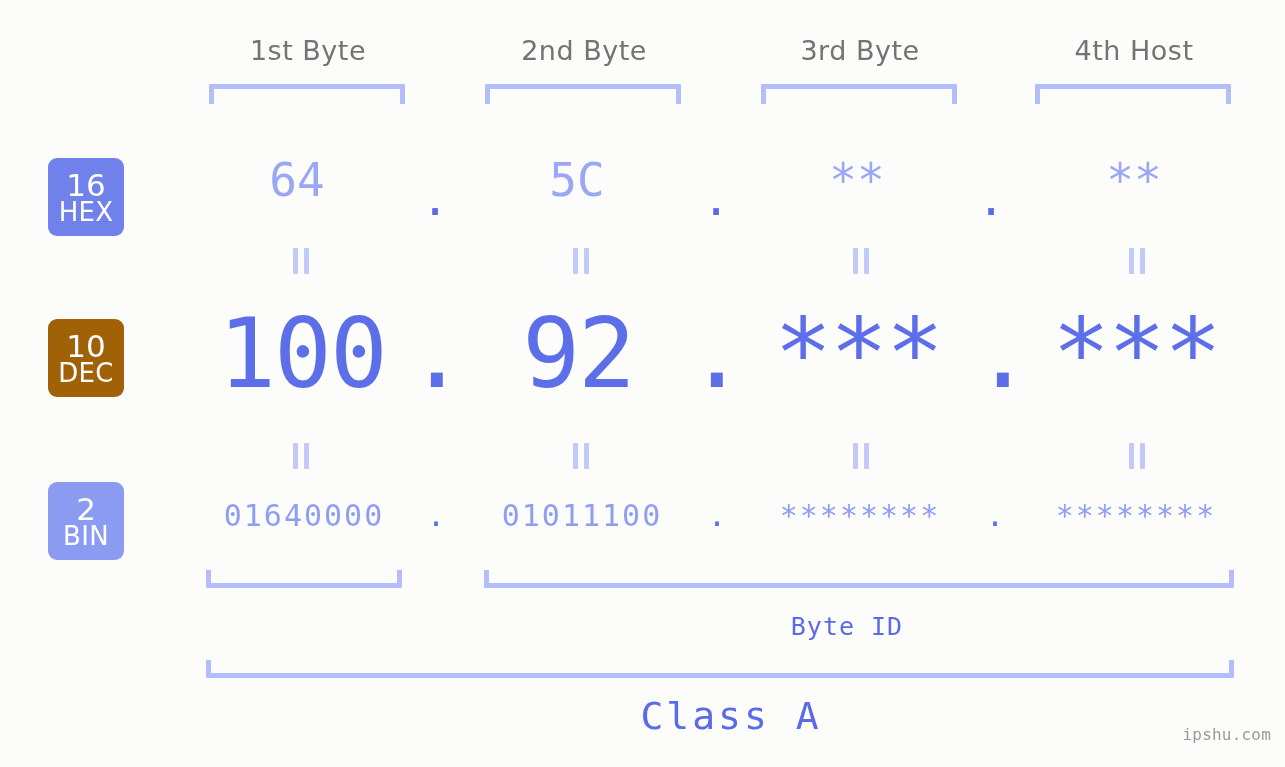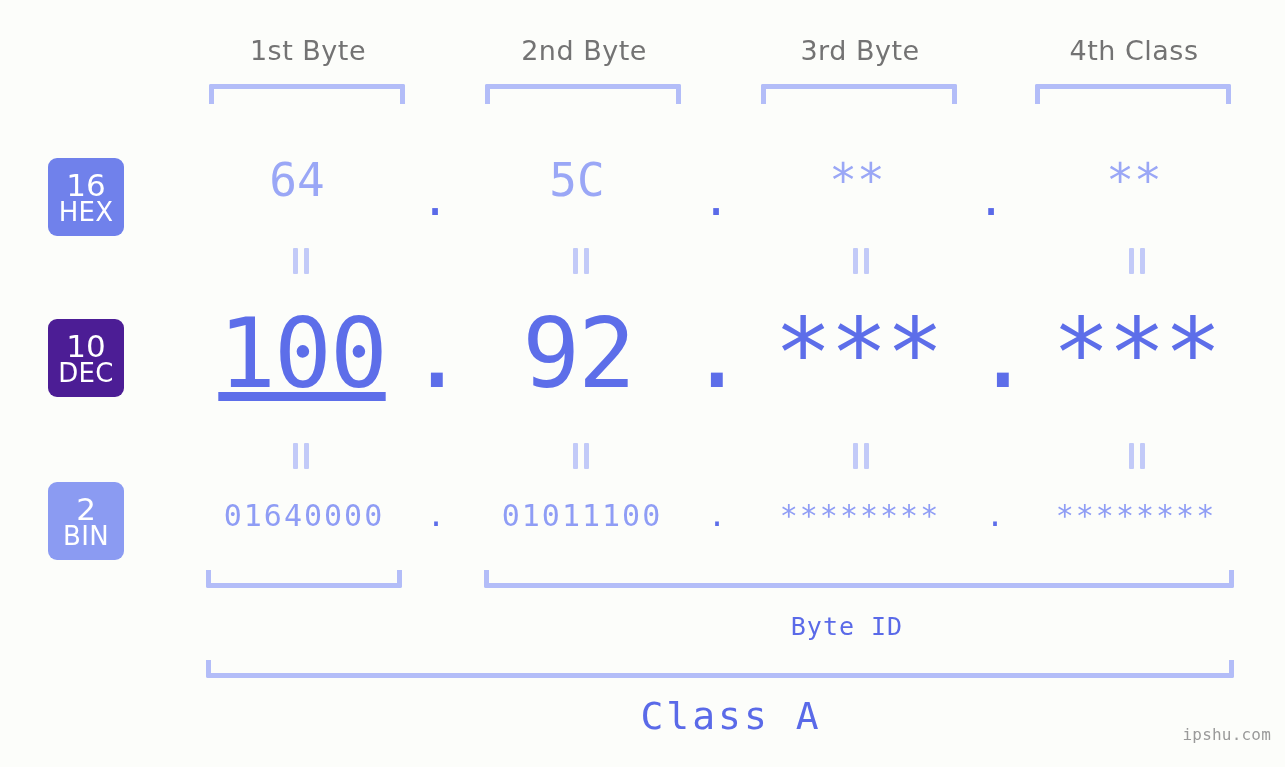--- a/index.html
+++ b/index.html
@@ -93,21 +93,21 @@
     font-weight: 400;
   }
   .badge .nm {
     font-family: "DejaVu Sans", sans-serif;
     font-size: 26px;
     line-height: 21px;
     font-weight: 400;
     letter-spacing: .3px;
   }
   .badge-hex { top: 158px; background: #7081eb; }
-  .badge-dec { top: 319px; background: #4c1d95; }
+  .badge-dec { top: 319px; background: #a16207; }
   .badge-bin { top: 482px; background: #8b9bf2; }
 
   
   .row {
     position: absolute;
     left: 0;
     width: 1285px;
     height: 0;
   }
   .cell {
@@ -170,21 +170,21 @@
   .eq-x4 { left: 1126px; }
 
   
   .row-dec .cell {
     top: 296px;
     font-size: 96px;
     line-height: 116px;
     color: #5d6ee9;
     letter-spacing: -2px;
   }
-  .row-dec .c1 { left: 186px; width: 232px; text-decoration: underline; }
+  .row-dec .c1 { left: 186px; width: 232px; }
   .row-dec .c2 { left: 462px; width: 232px; }
   .row-dec .c3 { left: 742px; width: 232px; }
   .row-dec .c4 { left: 1020px; width: 232px; }
   .row-dec .sep {
     top: 296px;
     font-size: 96px;
     line-height: 116px;
     width: 46px;
     color: #5d6ee9;
   }
@@ -257,21 +257,21 @@
   }
 </style>
 </head>
 <body>
 
 <div class="canvas">
 
   <div class="byte-head bh1">1st Byte</div>
   <div class="byte-head bh2">2nd Byte</div>
   <div class="byte-head bh3">3rd Byte</div>
-  <div class="byte-head bh4">4th Class</div>
+  <div class="byte-head bh4">4th Host</div>
 
   <div class="bracket-down tb1"></div>
   <div class="bracket-down tb2"></div>
   <div class="bracket-down tb3"></div>
   <div class="bracket-down tb4"></div>
 
   <div class="badge badge-hex">
     <span class="num">16</span>
     <span class="nm">HEX</span>
   </div>

